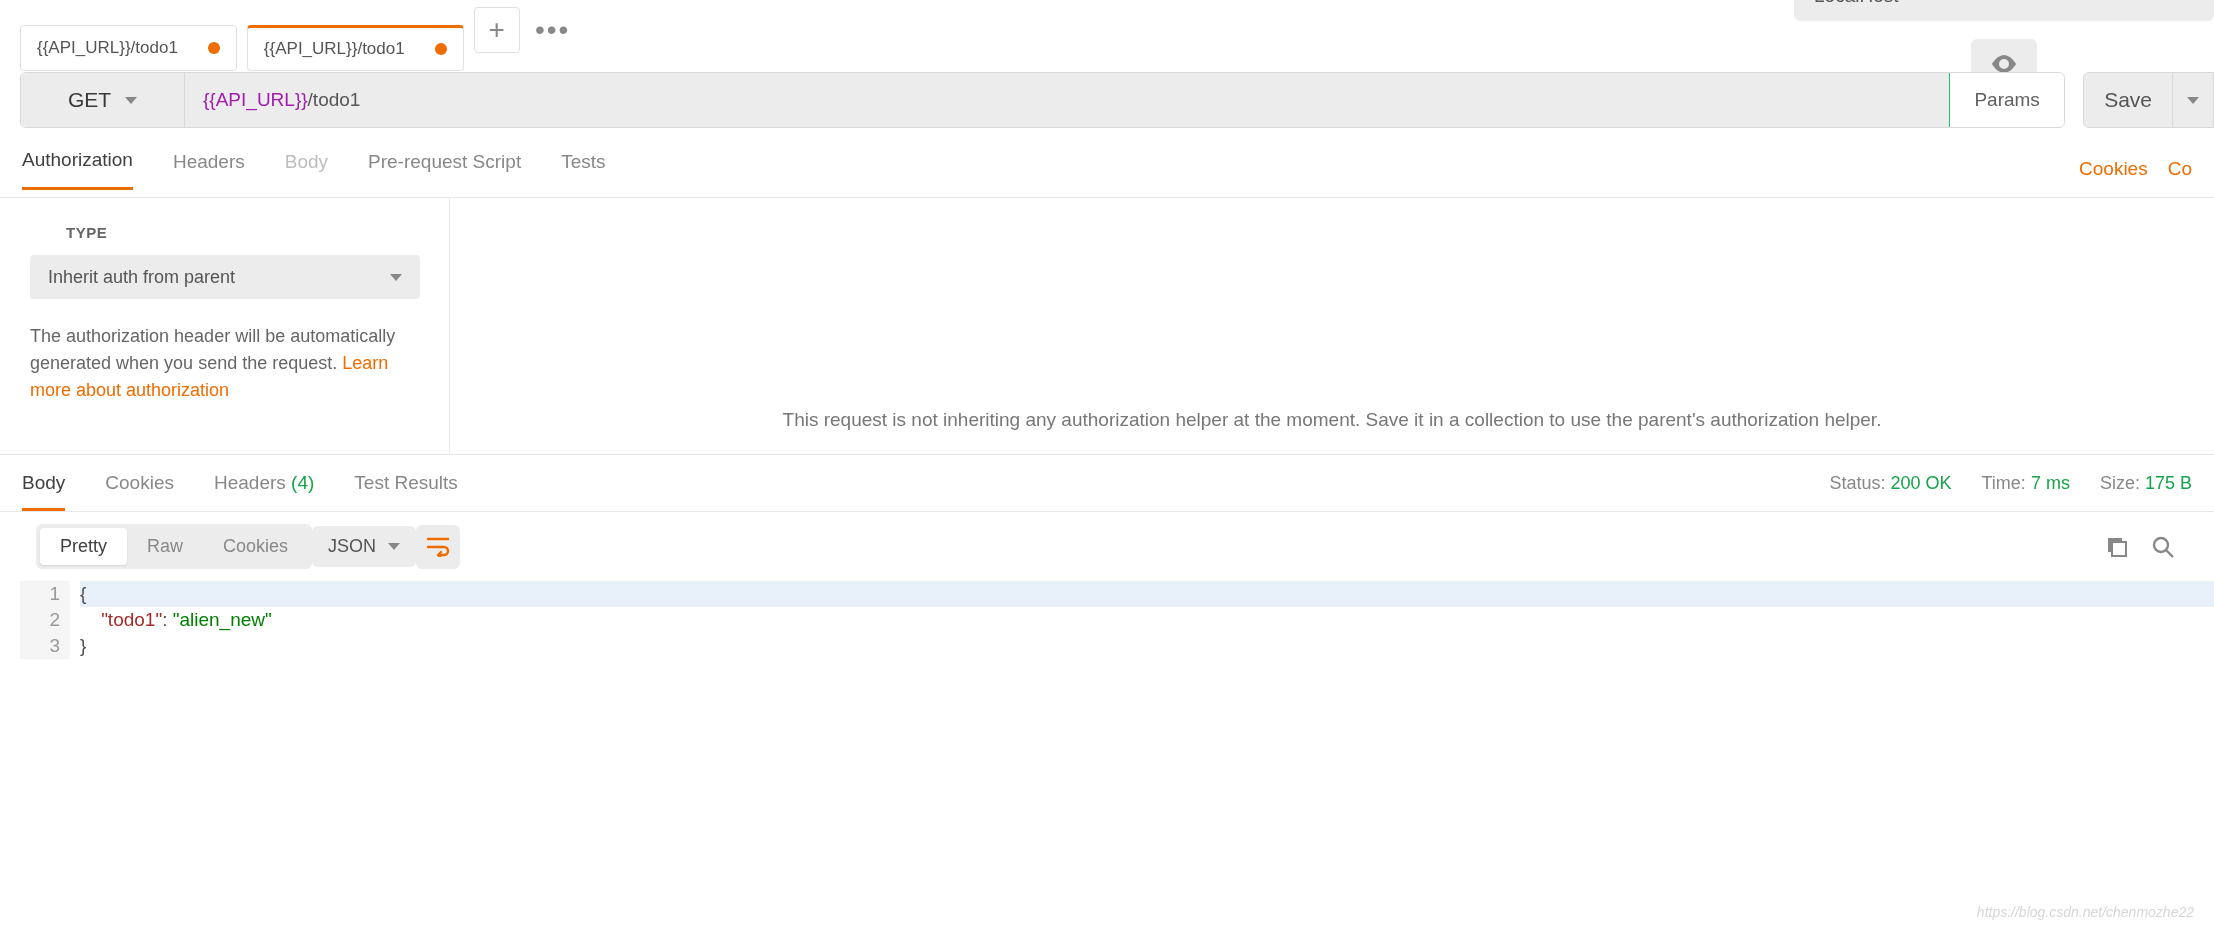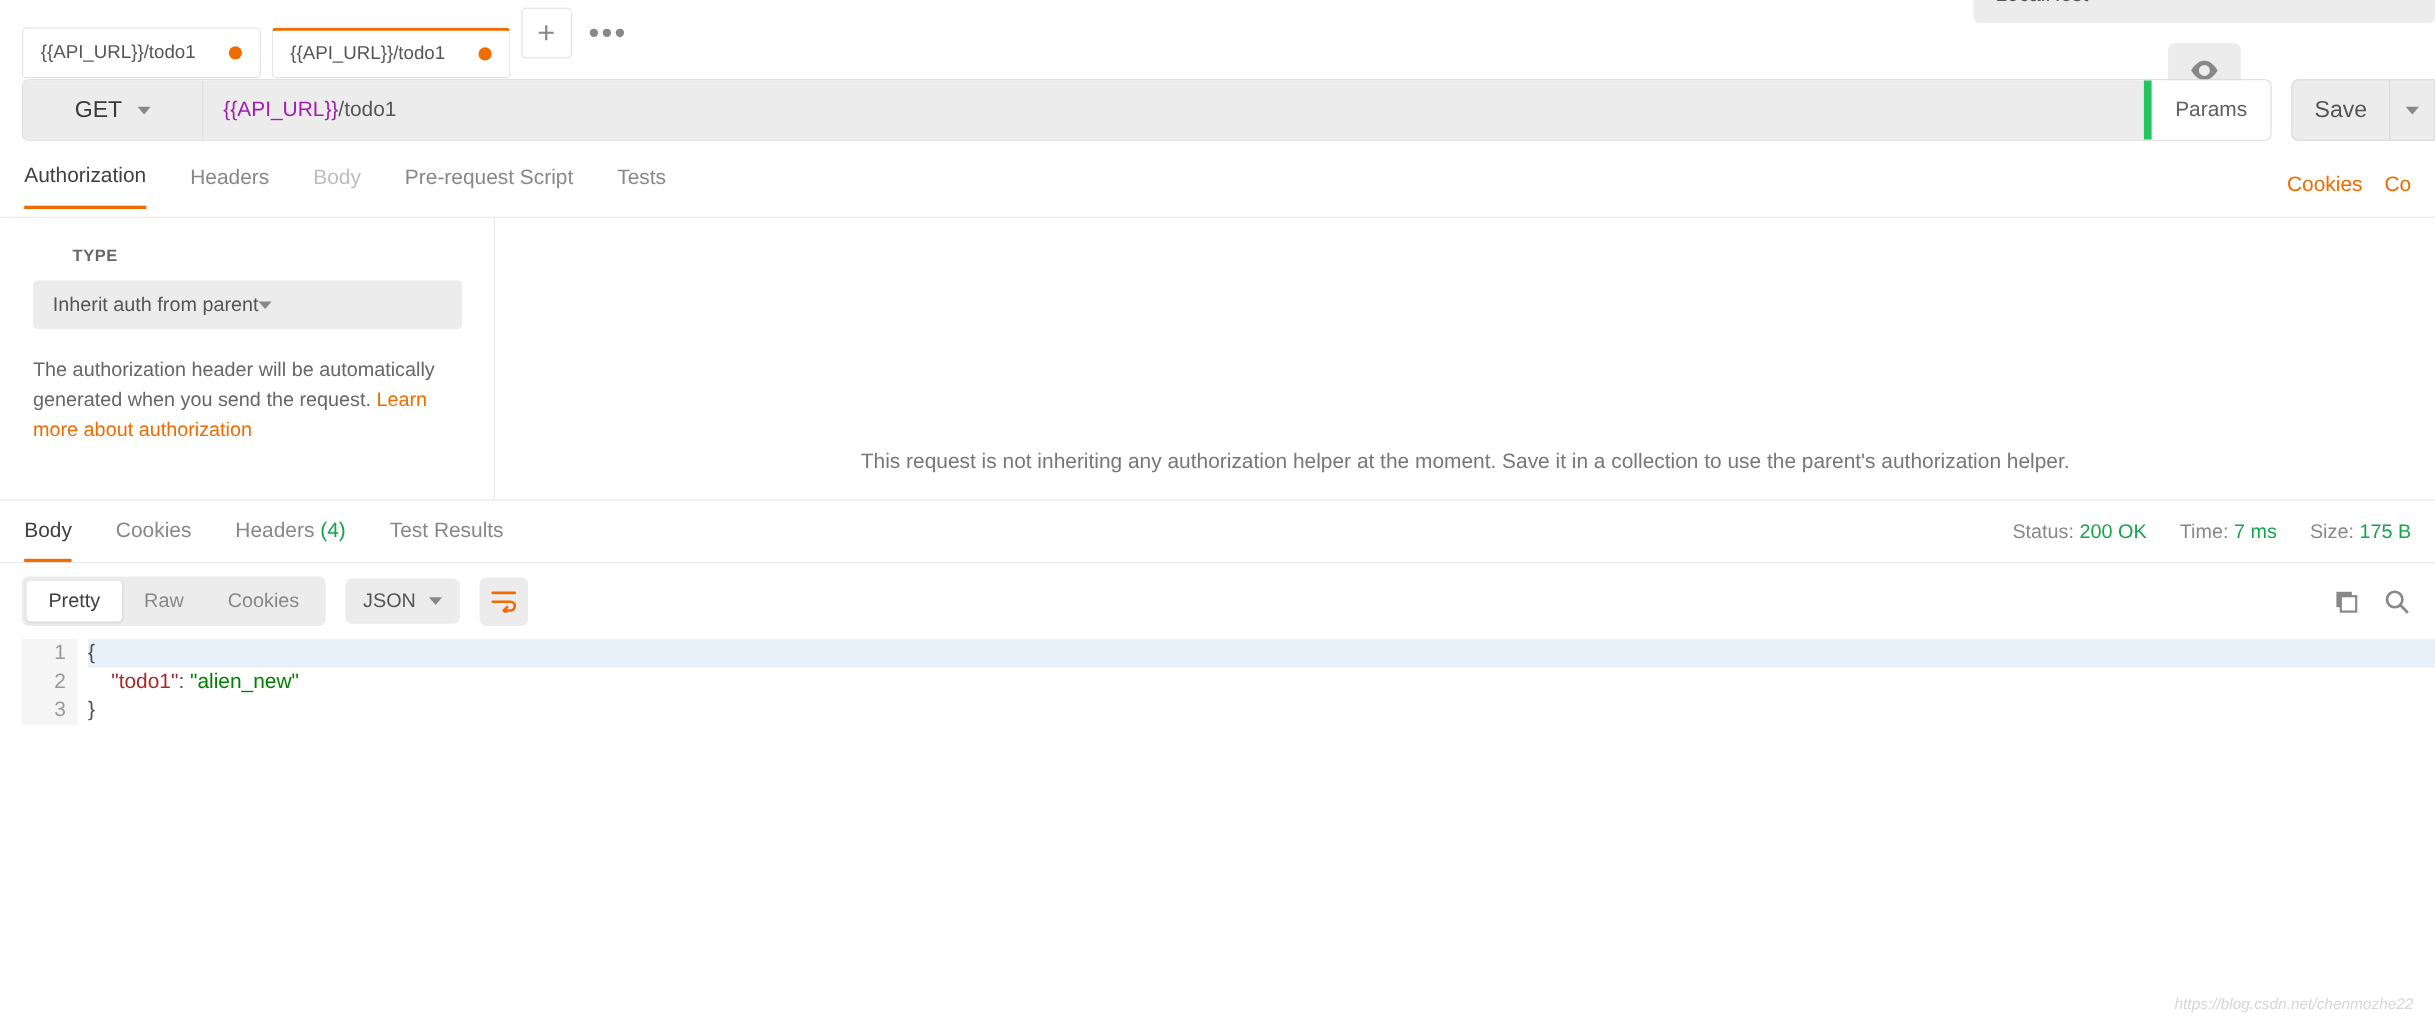--- a/index.html
+++ b/index.html
@@ -18,59 +18,59 @@
   .preview-btn { width: 66px; height: 50px; background: #ececec; border-radius: 6px; display: flex; align-items: center; justify-content: center; cursor: pointer; }
   .caret-down { border-left: 6px solid transparent; border-right: 6px solid transparent; border-top: 7px solid #888; }
 
   
   .request-row { display: flex; align-items: stretch; padding: 12px 0 12px 20px; gap: 18px; }
   .method-input-group { display: flex; flex: 1; border: 1px solid #d8d8d8; border-radius: 6px; overflow: hidden; height: 56px; }
   .method-select { width: 164px; background: #ececec; display: flex; align-items: center; justify-content: center; gap: 14px; color: #3a3a3a; font-size: 21px; border-right: 1px solid #d8d8d8; cursor: pointer; }
   .url-input { flex: 1; background: #ececec; display: flex; align-items: center; padding: 0 18px; font-size: 19px; }
   .url-var { color: #a21caf; }
   .url-path { color: #555; }
-  .params-btn { width: 115px; background: #fff; display: flex; align-items: center; justify-content: center; color: #606060; font-size: 19px; border-left: 7px solid #22c55e; cursor: pointer; }
+  .params-btn { width: 115px; background: #fff; display: flex; align-items: center; justify-content: center; color: #606060; font-size: 19px; border-left: 1px solid #22c55e; cursor: pointer; }
   .send-btn { display: flex; align-items: center; background: #0d8ae6; color: #fff; border-radius: 6px; height: 56px; cursor: pointer; }
   .send-main { padding: 0 34px; font-size: 21px; }
   .send-drop { padding: 0 14px; border-left: 1px solid rgba(255,255,255,0.3); height: 100%; display: flex; align-items: center; }
   .send-drop .caret-down { border-top-color: #fff; }
   .save-btn { display: flex; align-items: center; background: #ececec; border: 1px solid #d8d8d8; border-radius: 6px 0 0 6px; height: 56px; cursor: pointer; }
   .save-main { padding: 0 20px; font-size: 21px; color: #555; }
   .save-drop { padding: 0 14px; border-left: 1px solid #d8d8d8; height: 100%; display: flex; align-items: center; }
 
   
   .req-tabs { display: flex; align-items: center; border-bottom: 1px solid #e8e8e8; padding: 0 22px; height: 58px; }
   .req-tab { padding: 0 0 16px 0; margin-right: 40px; color: #888; font-size: 19px; cursor: pointer; position: relative; top: 1px; }
   .req-tab.active { color: #404040; border-bottom: 3px solid #ef6c00; }
   .req-tab.disabled { color: #bdbdbd; }
   .req-tabs-right { margin-left: auto; display: flex; gap: 20px; }
   .req-link { color: #ef6c00; font-size: 19px; cursor: pointer; }
 
   
   .auth-panel { display: flex; min-height: 256px; }
   .auth-left { width: 450px; border-right: 1px solid #e8e8e8; padding: 26px 30px; }
   .auth-label { font-size: 15px; font-weight: 600; letter-spacing: 0.5px; color: #666; margin-bottom: 14px; margin-left: 36px; }
-  .auth-select { width: 390px; height: 44px; background: #ececec; border-radius: 4px; display: flex; align-items: center; padding: 0 18px; color: #555; font-size: 18px; cursor: pointer; margin-bottom: 24px; }
+  .auth-select { width: 390px; height: 44px; background: #ececec; border-radius: 4px; display: flex; align-items: center; justify-content: space-between; padding: 0 18px; color: #555; font-size: 18px; cursor: pointer; margin-bottom: 24px; }
   .auth-desc { font-size: 18px; color: #666; line-height: 1.5; max-width: 390px; }
   .auth-desc a { color: #ef6c00; text-decoration: none; cursor: pointer; }
   .auth-right { flex: 1; display: flex; align-items: flex-end; justify-content: center; padding: 20px 60px; }
   .auth-msg { font-size: 19px; color: #777; text-align: center; line-height: 1.5; }
 
   
   .resp-tabs { display: flex; align-items: center; border-top: 1px solid #e8e8e8; border-bottom: 1px solid #e8e8e8; padding: 0 22px; height: 58px; }
   .resp-tab { padding: 16px 0; margin-right: 40px; color: #888; font-size: 19px; cursor: pointer; position: relative; }
   .resp-tab.active { color: #404040; }
   .resp-tab.active::after { content: ''; position: absolute; left: 0; right: 0; bottom: -1px; height: 3px; background: #ef6c00; }
   .resp-count { color: #16a34a; }
   .resp-status { margin-left: auto; display: flex; gap: 30px; font-size: 18px; }
   .status-label { color: #888; }
   .status-val { color: #16a34a; }
 
   
-  .body-controls { display: flex; align-items: center; padding: 12px 20px; gap: 18px; }
+  .body-controls { display: flex; align-items: center; padding: 12px 36px; }
   .view-group { display: flex; background: #ececec; border-radius: 6px; padding: 4px; }
   .view-opt { padding: 8px 20px; color: #888; font-size: 18px; cursor: pointer; border-radius: 4px; }
   .view-opt.active { background: #fff; color: #404040; box-shadow: 0 1px 2px rgba(0,0,0,0.1); }
   .format-select { background: #ececec; border-radius: 6px; padding: 10px 16px; display: flex; align-items: center; gap: 12px; color: #555; font-size: 18px; cursor: pointer; }
   .wrap-btn { width: 44px; height: 44px; background: #ececec; border-radius: 6px; display: flex; align-items: center; justify-content: center; cursor: pointer; }
   .body-controls-right { margin-left: auto; display: flex; gap: 16px; }
   .ctrl-icon { width: 30px; height: 30px; cursor: pointer; color: #888; display: flex; align-items: center; justify-content: center; }
 
   
   .code-view { display: flex; font-family: "Menlo", "Consolas", monospace; font-size: 19px; padding-left: 20px; }

